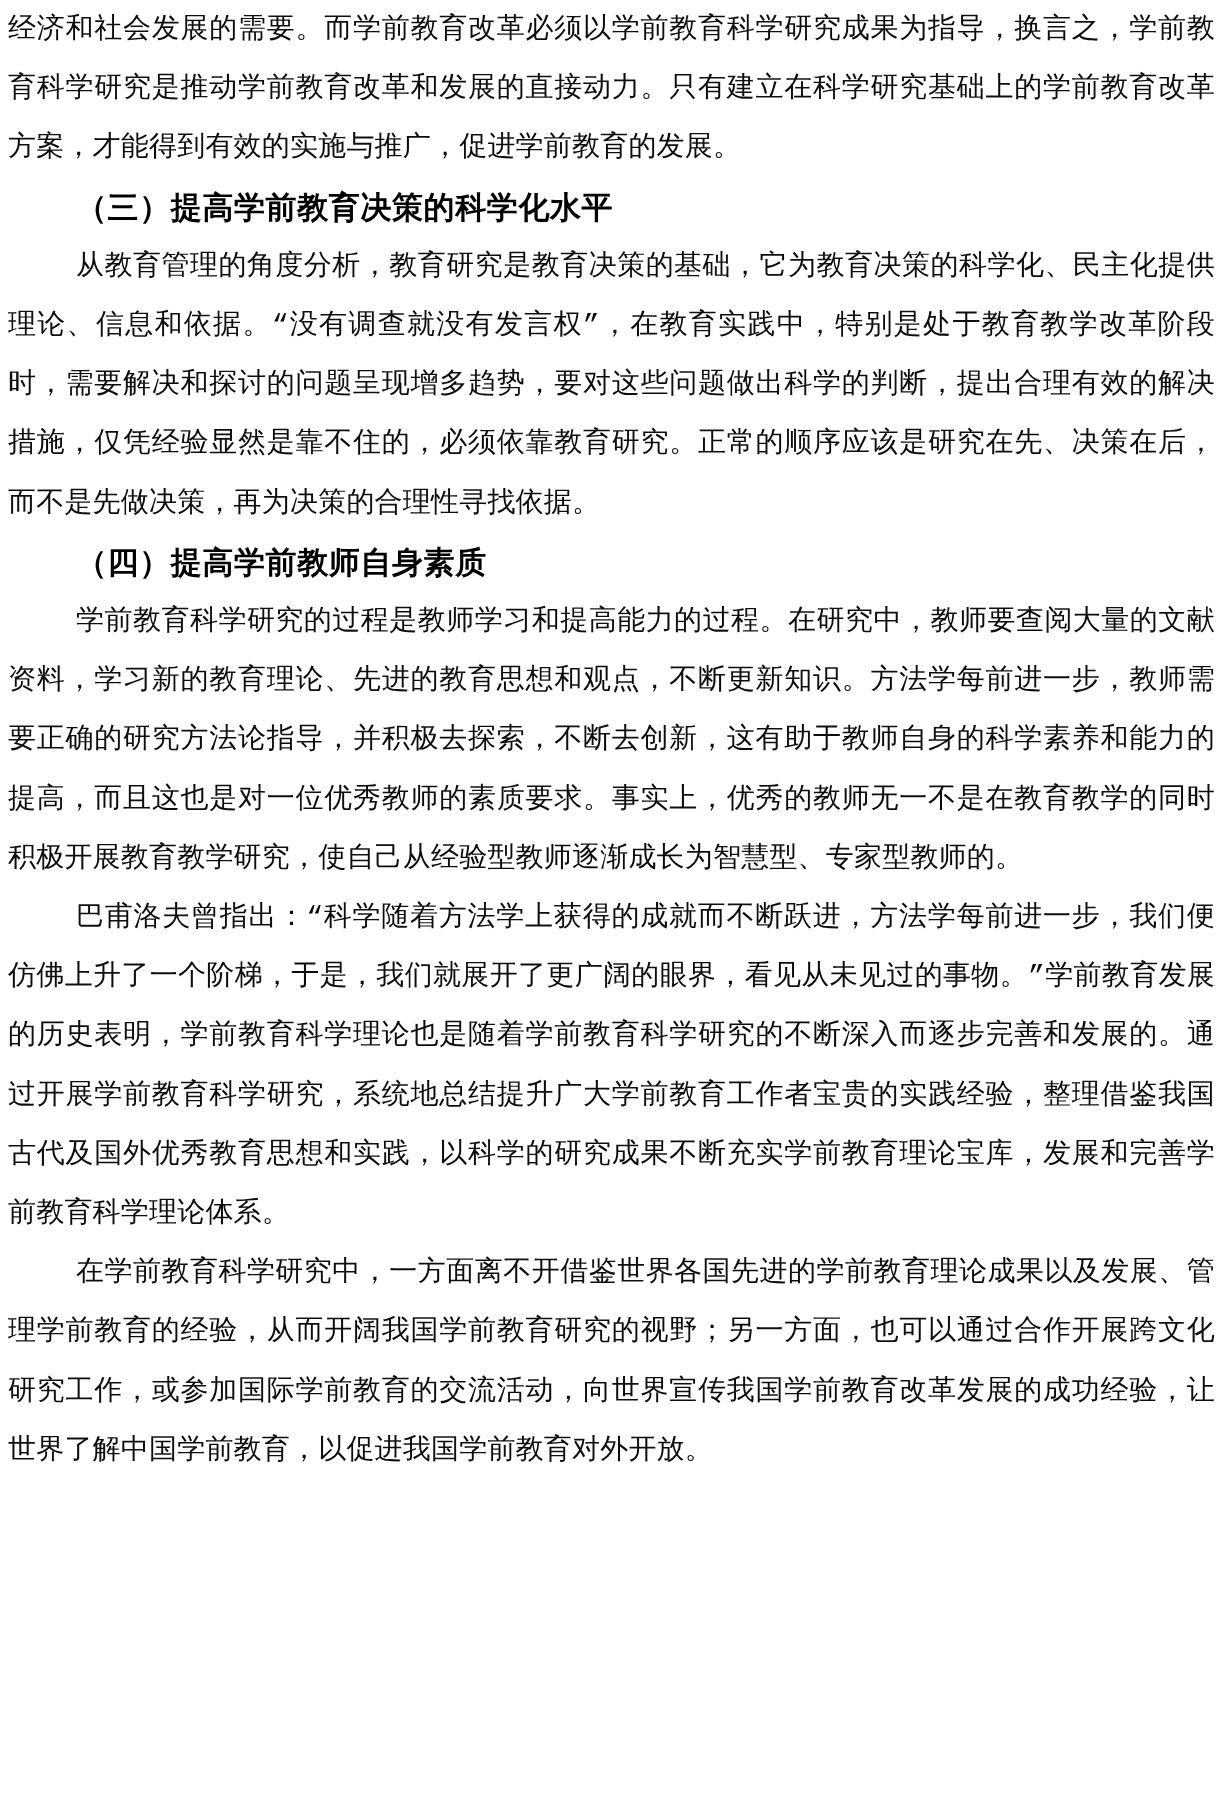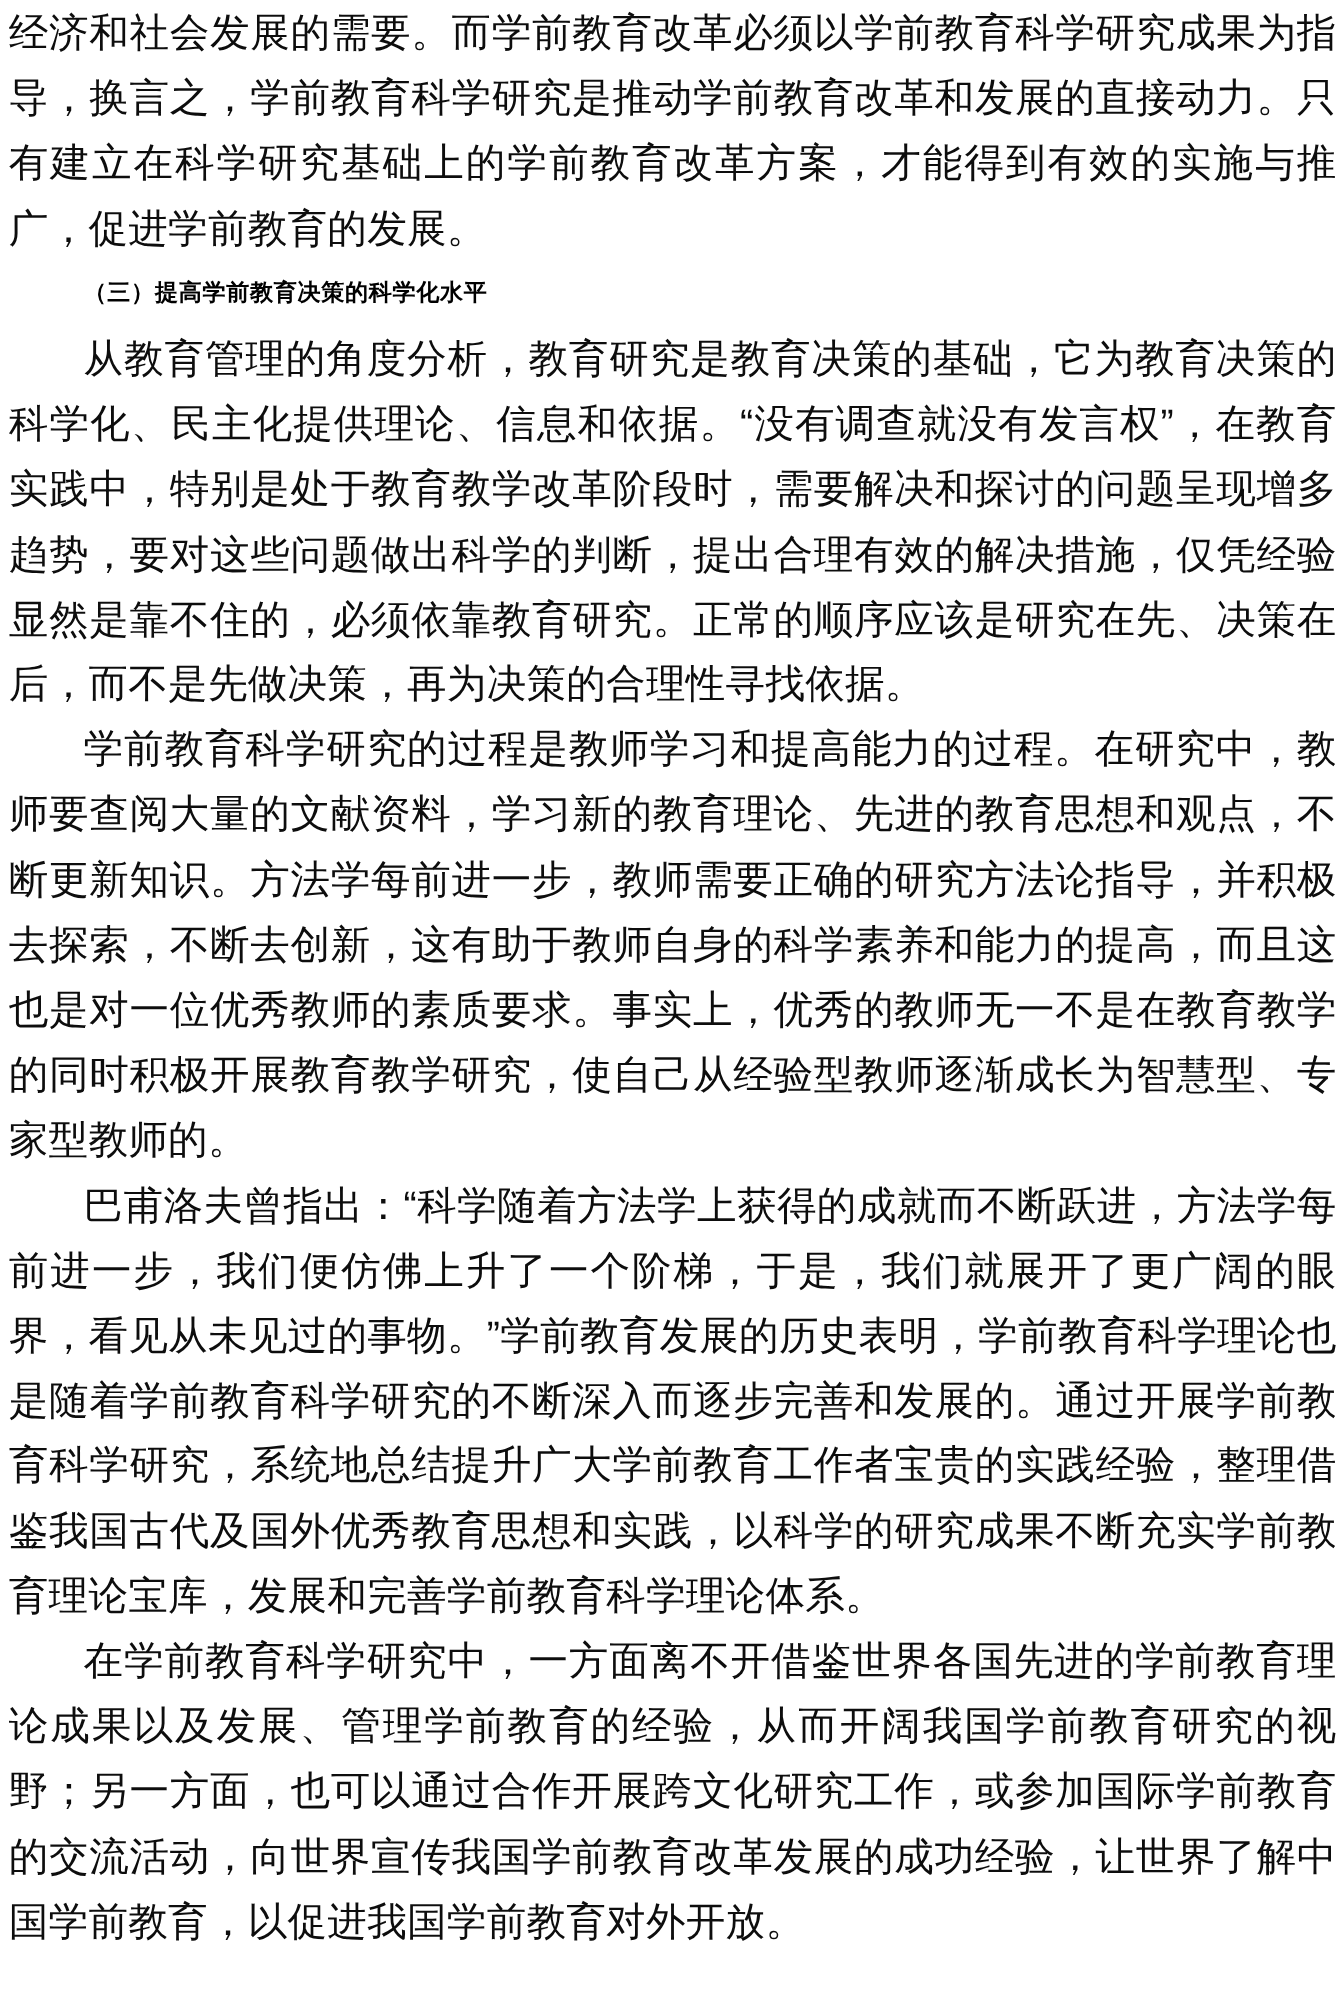--- a/index.html
+++ b/index.html
@@ -17,61 +17,62 @@
   }
   .page {
     position: relative;
     width: 1219px;
     height: 1819px;
     box-sizing: border-box;
     padding: 0 4px 0 8px;
   }
   
   .para {
-    font-family: Liberation Sans, sans-serif;
-    font-size: 36px;
+    font-family: Liberation Mono, monospace;
+    font-size: 28px;
     line-height: 59.2px;
     text-align: justify;
     text-align-last: left;
     text-justify: inter-character;
     margin: 0;
     letter-spacing: 0.2px;
     word-break: break-all;
     color: #0d0d0d;
   }
   .para.indent {
     text-indent: 68px;
   }
   .para.cont {
     text-indent: 0;
   }
   
   .subhead {
     font-family: "DejaVu Sans", "Liberation Sans", sans-serif;
-    font-size: 21px;
+    font-size: 31px;
     line-height: 59.2px;
     font-weight: bold;
     margin: 0;
     text-indent: 68px;
     letter-spacing: 0.6px;
     color: #000000;
     white-space: nowrap;
   }
 </style>
 </head>
 <body>
 
 <div class="page">
 
   <p class="para cont">经济和社会发展的需要。而学前教育改革必须以学前教育科学研究成果为指导，换言之，学前教育科学研究是推动学前教育改革和发展的直接动力。只有建立在科学研究基础上的学前教育改革方案，才能得到有效的实施与推广，促进学前教育的发展。</p>
 
   <h3 class="subhead">（三）提高学前教育决策的科学化水平</h3>
 
   <p class="para indent">从教育管理的角度分析，教育研究是教育决策的基础，它为教育决策的科学化、民主化提供理论、信息和依据。“没有调查就没有发言权”，在教育实践中，特别是处于教育教学改革阶段时，需要解决和探讨的问题呈现增多趋势，要对这些问题做出科学的判断，提出合理有效的解决措施，仅凭经验显然是靠不住的，必须依靠教育研究。正常的顺序应该是研究在先、决策在后，而不是先做决策，再为决策的合理性寻找依据。</p>
 
+  <h3 class="subhead">（四）提高学前教师自身素质</h3>
 
   <p class="para indent">学前教育科学研究的过程是教师学习和提高能力的过程。在研究中，教师要查阅大量的文献资料，学习新的教育理论、先进的教育思想和观点，不断更新知识。方法学每前进一步，教师需要正确的研究方法论指导，并积极去探索，不断去创新，这有助于教师自身的科学素养和能力的提高，而且这也是对一位优秀教师的素质要求。事实上，优秀的教师无一不是在教育教学的同时积极开展教育教学研究，使自己从经验型教师逐渐成长为智慧型、专家型教师的。</p>
 
 
   <p class="para indent">巴甫洛夫曾指出：“科学随着方法学上获得的成就而不断跃进，方法学每前进一步，我们便仿佛上升了一个阶梯，于是，我们就展开了更广阔的眼界，看见从未见过的事物。”学前教育发展的历史表明，学前教育科学理论也是随着学前教育科学研究的不断深入而逐步完善和发展的。通过开展学前教育科学研究，系统地总结提升广大学前教育工作者宝贵的实践经验，整理借鉴我国古代及国外优秀教育思想和实践，以科学的研究成果不断充实学前教育理论宝库，发展和完善学前教育科学理论体系。</p>
 
 
   <p class="para indent">在学前教育科学研究中，一方面离不开借鉴世界各国先进的学前教育理论成果以及发展、管理学前教育的经验，从而开阔我国学前教育研究的视野；另一方面，也可以通过合作开展跨文化研究工作，或参加国际学前教育的交流活动，向世界宣传我国学前教育改革发展的成功经验，让世界了解中国学前教育，以促进我国学前教育对外开放。</p>
 
 </div>

